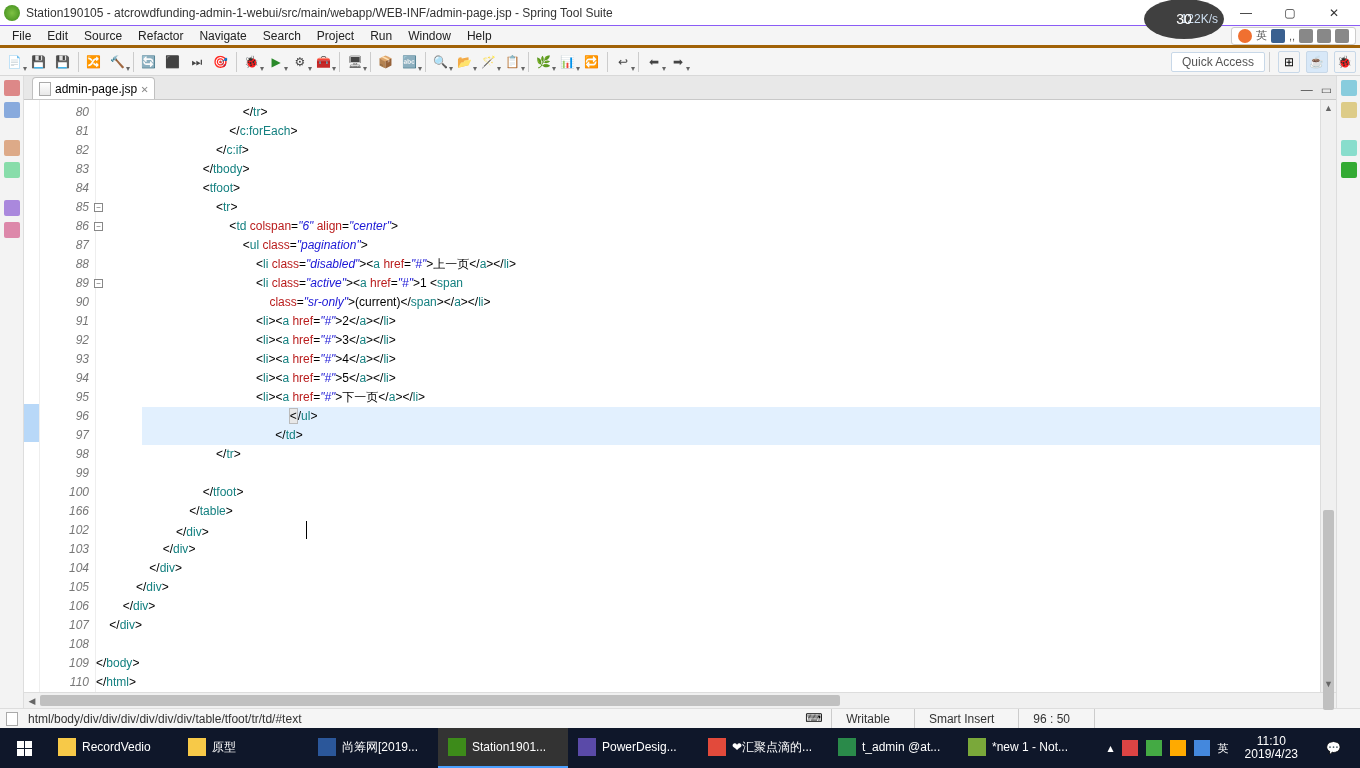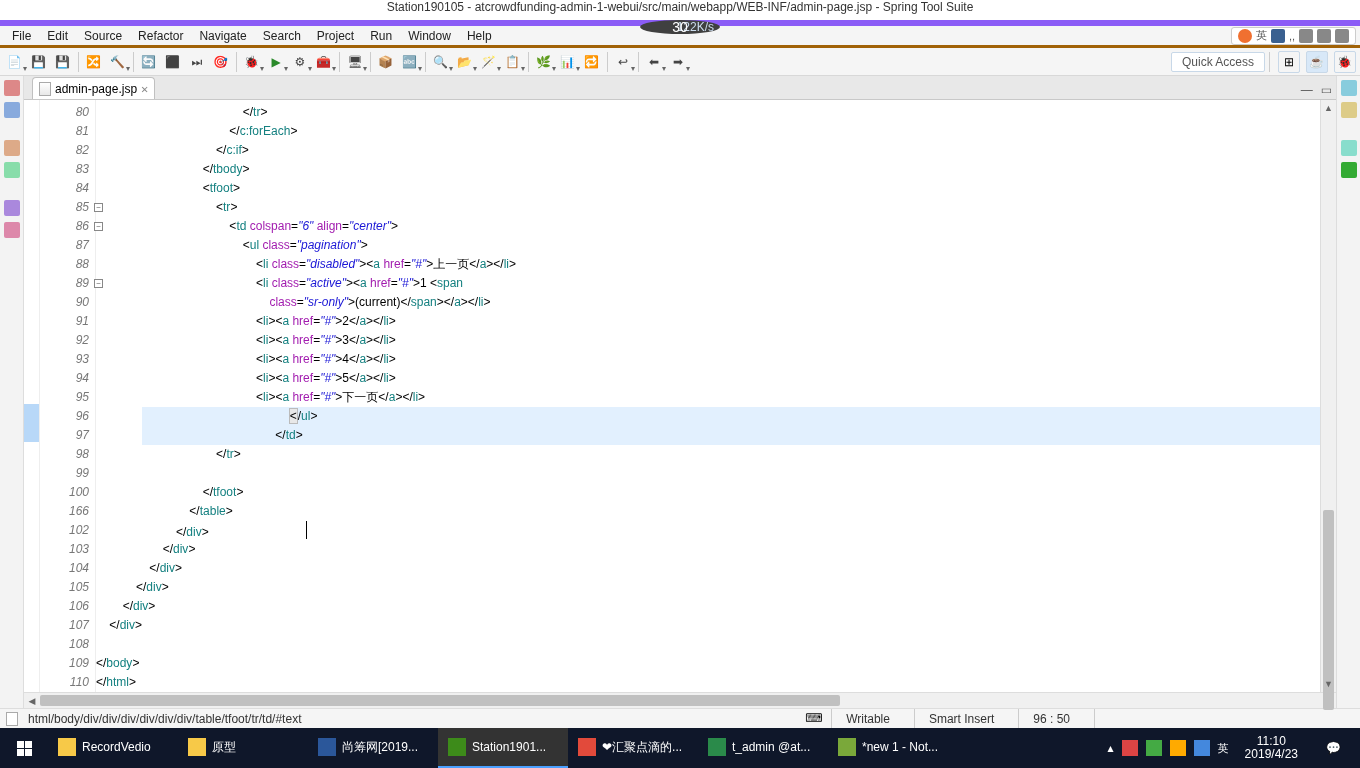--- a/index.html
+++ b/index.html
@@ -1,19 +1,19 @@
 <!DOCTYPE html>
 <html><head>
 <meta charset="utf-8">
 <style>
 * { margin: 0; padding: 0; box-sizing: border-box; font-family: "Segoe UI", Tahoma, sans-serif; font-size: 12px; }
 body { background: #f0f0f0; width: 1360px; height: 768px; overflow: hidden; display: flex; flex-direction: column; }
 
 
-.titlebar { height: 26px; background: #fff; display: flex; align-items: center; padding: 0 4px; border-bottom: 6px solid #8b5cf6; flex-direction: column; }
+.titlebar { height: 26px; background: #fff; display: flex; align-items: center; padding: 0 4px; border-bottom: 1px solid #8b5cf6; }
 .titlebar .app-icon { width: 16px; height: 16px; border-radius: 50%; background: radial-gradient(#7ec144,#3d8b1a); margin-right: 6px; }
 .titlebar .title { flex: 1; color: #333; }
 .titlebar .net-widget { width: 80px; height: 40px; background: #404040; border-radius: 50%; display:flex; align-items:center; justify-content:flex-end; padding-right:6px; color:#cde; font-size:10px; position:relative; top:6px;}
 .titlebar .net-widget .num { position:absolute; left:50%; top:50%; transform:translate(-50%,-50%); font-size:14px; color:#fff;}
 .titlebar .win-btn { width: 44px; height: 24px; display: inline-flex; align-items: center; justify-content: center; color: #333; }
 
 
 .menubar { height: 22px; background: #f5f5f5; display: flex; align-items: center; padding: 0 4px; border-bottom: 3px solid #a16207; }
 .menubar .item { padding: 2px 8px; color: #222; }
 
@@ -65,21 +65,21 @@
 .vscroll .arr { position:absolute; left:0; right:0; height:16px; display:flex; align-items:center; justify-content:center; color:#666; font-size:9px;}
 .vscroll .arr.up{top:0;} .vscroll .arr.dn{bottom:0;}
 
 .hscroll { height:16px; background:#f0f0f0; border-top:1px solid #ddd; display:flex; align-items:center;}
 .hscroll .arr { width:16px; text-align:center; color:#666; font-size:9px;}
 .hscroll .track { flex:1; position:relative; height:100%;}
 .hscroll .thumb { position:absolute; top:2px; bottom:2px; left:0; width:800px; background:#c0c0c0; border-radius:2px;}
 
 
 .tag { color:#148080;} 
-.attr { color:#a21caf;} 
+.attr { color:#b91c1c;} 
 .val  { color:#1a16d6; font-style: italic;}
 .boxbr { background:#e8e8e8; border:1px solid #bbb; padding:0 0px;}
 
 
 .breadcrumb { height:20px; background:#f5f5f5; border-top:1px solid #ddd; display:flex; align-items:center; padding:0 6px; gap:10px;}
 .breadcrumb .doc-ico { width:12px; height:14px; background:#fff; border:1px solid #aaa; }
 .breadcrumb .path { flex:1; color:#333; }
 .bc-cell { border-left:1px solid #ccc; padding:0 14px; height:100%; display:flex; align-items:center; color:#333;}
 .bc-ico { width:16px; height:16px; }
 
@@ -326,20 +326,24 @@
       </div>
       <div class="task">
         <div class="ico" style="background:#2b579a"></div>
         <div class="lbl">尚筹网[2019...</div>
       </div>
       <div class="task active">
         <div class="ico" style="background:#3d8b1a"></div>
         <div class="lbl">Station1901...</div>
       </div>
       <div class="task">
+        <div class="ico" style="background:#5a4aa8"></div>
+        <div class="lbl">PowerDesig...</div>
+      </div>
+      <div class="task">
         <div class="ico" style="background:#e24a3b"></div>
         <div class="lbl">❤汇聚点滴的...</div>
       </div>
       <div class="task">
         <div class="ico" style="background:#2a8a4a"></div>
         <div class="lbl">t_admin @at...</div>
       </div>
       <div class="task">
         <div class="ico" style="background:#7aa83a"></div>
         <div class="lbl">*new 1 - Not...</div>

